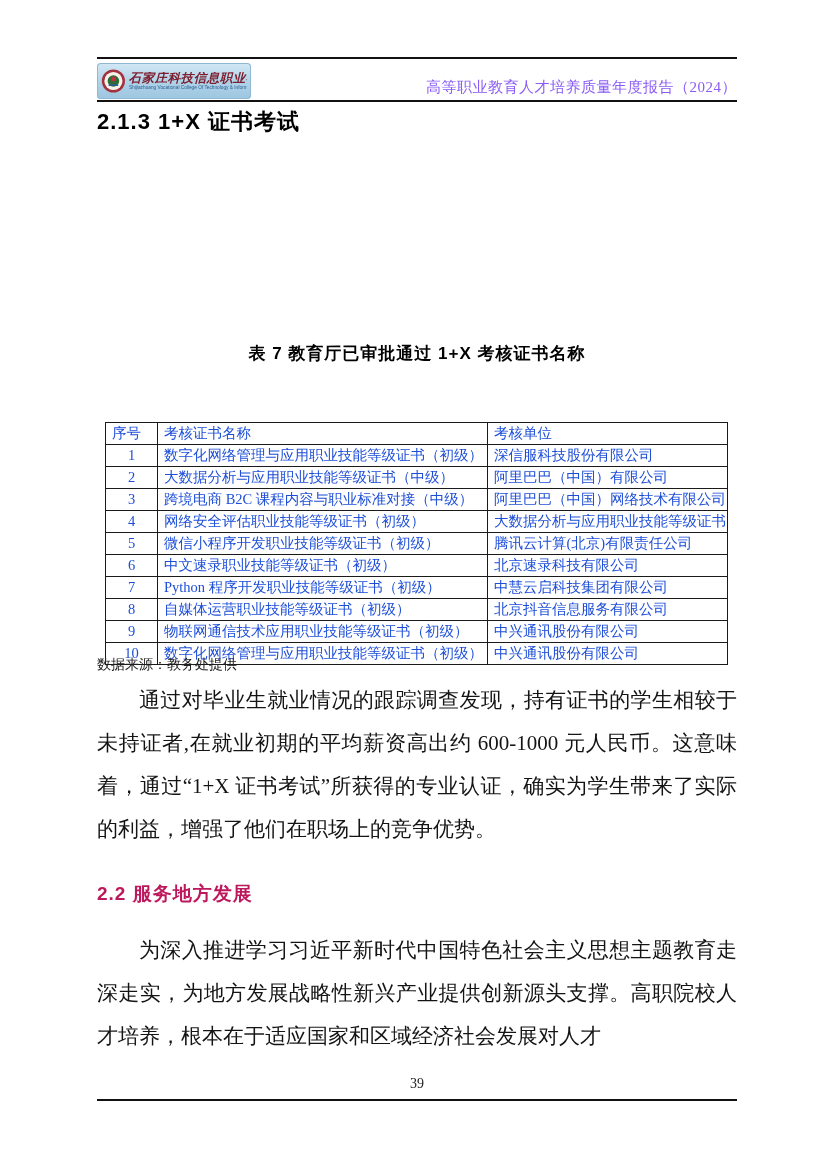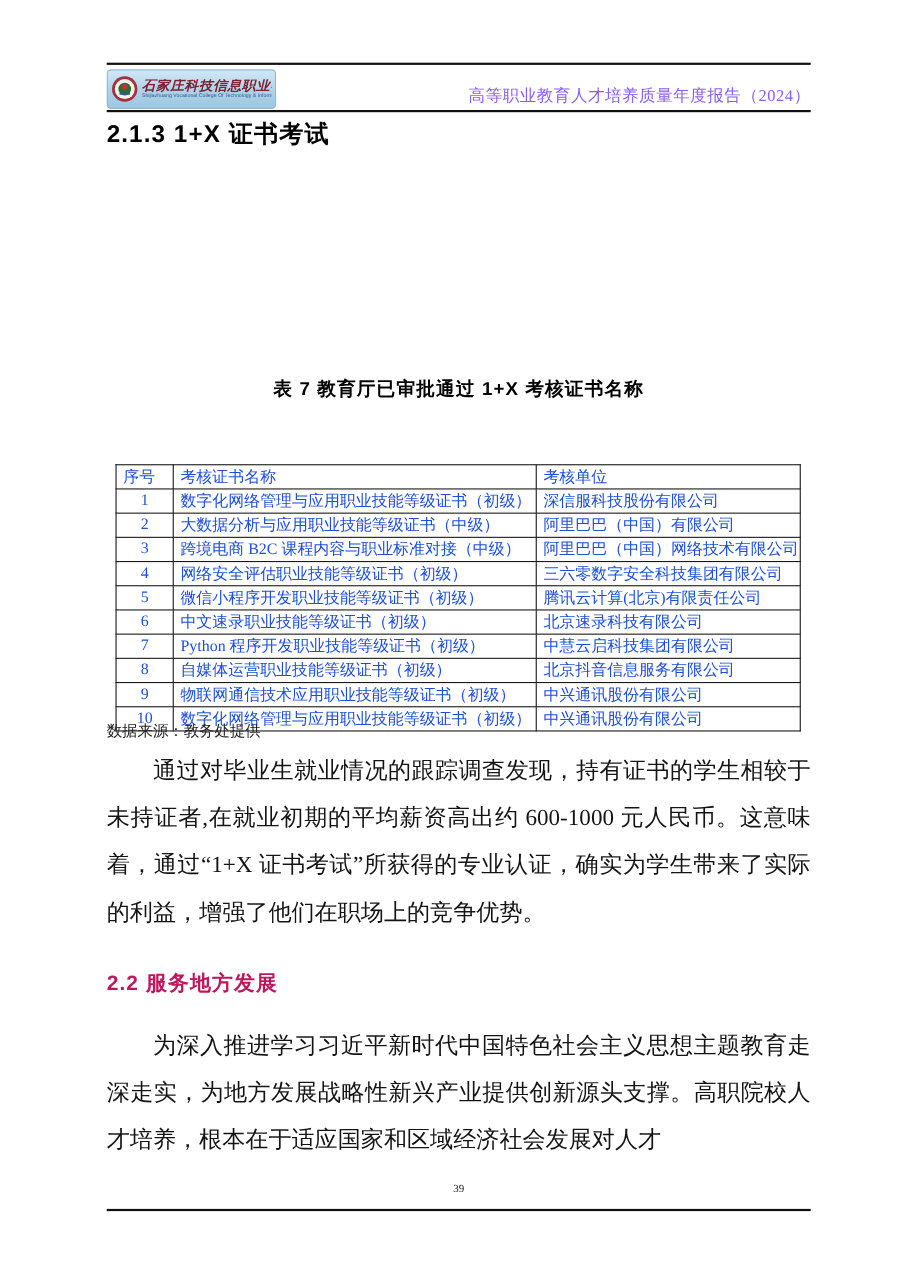--- a/index.html
+++ b/index.html
@@ -70,21 +70,21 @@
     position:absolute; left:97px; top:656px; width:640px; 
     font-size:14px; color:#222;
   }
   .h2 {
     position:absolute; left:97px; top:881px; width:640px;
     font-family:"Liberation Sans","DejaVu Sans",sans-serif;
     font-size:19px; font-weight:bold; letter-spacing:1px; color:#be185d;
   }
   .page-number {
     position:absolute; left:97px; top:1076px; width:640px; text-align:center;
-    font-size:10px; color:#222;
+    font-size:14px; color:#222;
   }
 </style>
 </head>
 <body>
 
 <div class="page">
 
   <div class="rule rule-top"></div>
 
   <div class="header-band">
@@ -136,21 +136,21 @@
       <td>阿里巴巴（中国）有限公司</td>
     </tr>
         <tr>
       <td class="idx">3</td>
       <td>跨境电商 B2C 课程内容与职业标准对接（中级）</td>
       <td>阿里巴巴（中国）网络技术有限公司</td>
     </tr>
         <tr>
       <td class="idx">4</td>
       <td>网络安全评估职业技能等级证书（初级）</td>
-      <td>三六零数字安全科技集团有限公司</td>
+      <td>大数据分析与应用职业技能等级证书</td>
     </tr>
         <tr>
       <td class="idx">5</td>
       <td>微信小程序开发职业技能等级证书（初级）</td>
       <td>腾讯云计算(北京)有限责任公司</td>
     </tr>
         <tr>
       <td class="idx">6</td>
       <td>中文速录职业技能等级证书（初级）</td>
       <td>北京速录科技有限公司</td>

